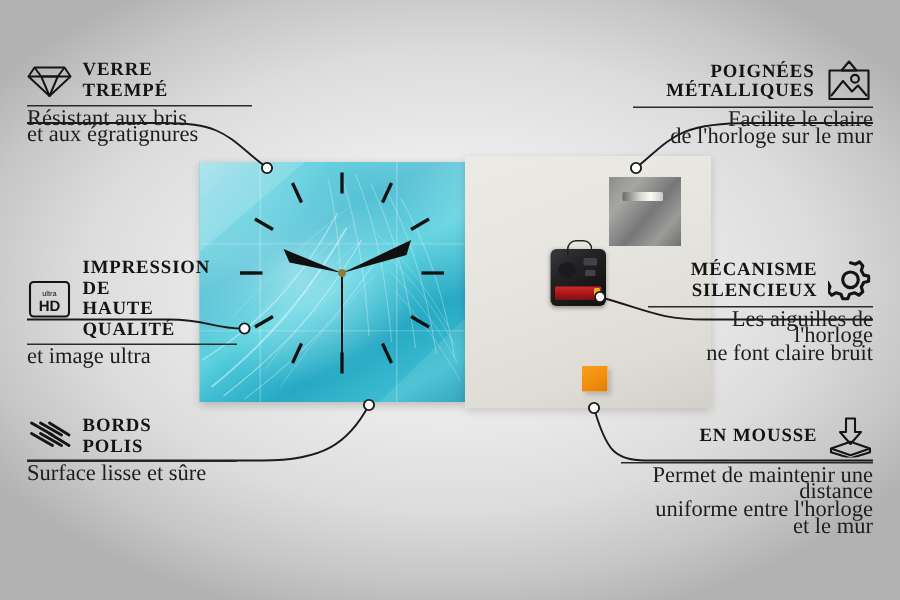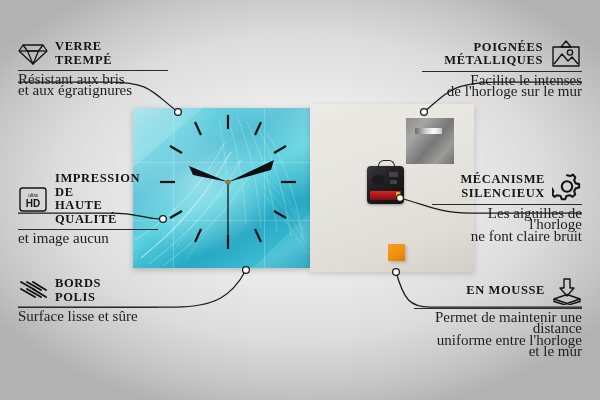--- a/index.html
+++ b/index.html
@@ -225,21 +225,21 @@
         <rect x="2" y="2" width="26" height="23" rx="2.5" fill="none" stroke="#141414" stroke-width="1.4"></rect>
         <text x="15" y="11" font-family="Liberation Sans, sans-serif" font-size="5" fill="#141414" text-anchor="middle">ultra</text>
         <text x="15" y="21" font-family="Liberation Sans, sans-serif" font-size="10" font-weight="bold" fill="#141414" text-anchor="middle">HD</text>
       </svg>
       <div>
         <div class="f-title">IMPRESSION DE</div>
         <div class="f-title">HAUTE QUALITÉ</div>
       </div>
     </div>
     <div class="f-rule"></div>
-    <div class="f-sub">et image aucun</div>
+    <div class="f-sub">et image ultra</div>
   </div>
 
   <div class="feature left" style="left:18px;top:277px;width:140px;">
     <div class="f-head">
       <svg class="ico" width="30" height="24" viewBox="0 0 30 24">
         <g stroke="#141414" stroke-width="1.9" stroke-linecap="round">
           <line x1="3" y1="3" x2="17" y2="11"></line>
           <line x1="3" y1="10" x2="17" y2="18"></line>
           <line x1="9" y1="3" x2="23" y2="11"></line>
           <line x1="9" y1="10" x2="23" y2="18"></line>
@@ -265,21 +265,21 @@
       <svg class="ico" width="32" height="28" viewBox="0 0 32 28">
         <g fill="none" stroke="#141414" stroke-width="1.4" stroke-linejoin="round">
           <path d="M16,1 L11,7 L21,7 Z"></path>
           <rect x="3" y="7" width="26" height="19"></rect>
           <path d="M4,24 L12,14 L18,21 L22,17 L28,24"></path>
           <circle cx="20" cy="12.5" r="2.6"></circle>
         </g>
       </svg>
     </div>
     <div class="f-rule"></div>
-    <div class="f-sub">Facilite le intenses</div>
+    <div class="f-sub">Facilite le claire</div>
     <div class="f-sub">de l'horloge sur le mur</div>
   </div>
 
   <div class="feature right" style="right:18px;top:172px;width:150px;">
     <div class="f-head">
       <div>
         <div class="f-title">MÉCANISME</div>
         <div class="f-title">SILENCIEUX</div>
       </div>
       <svg class="ico" width="30" height="29" viewBox="0 0 30 29">

